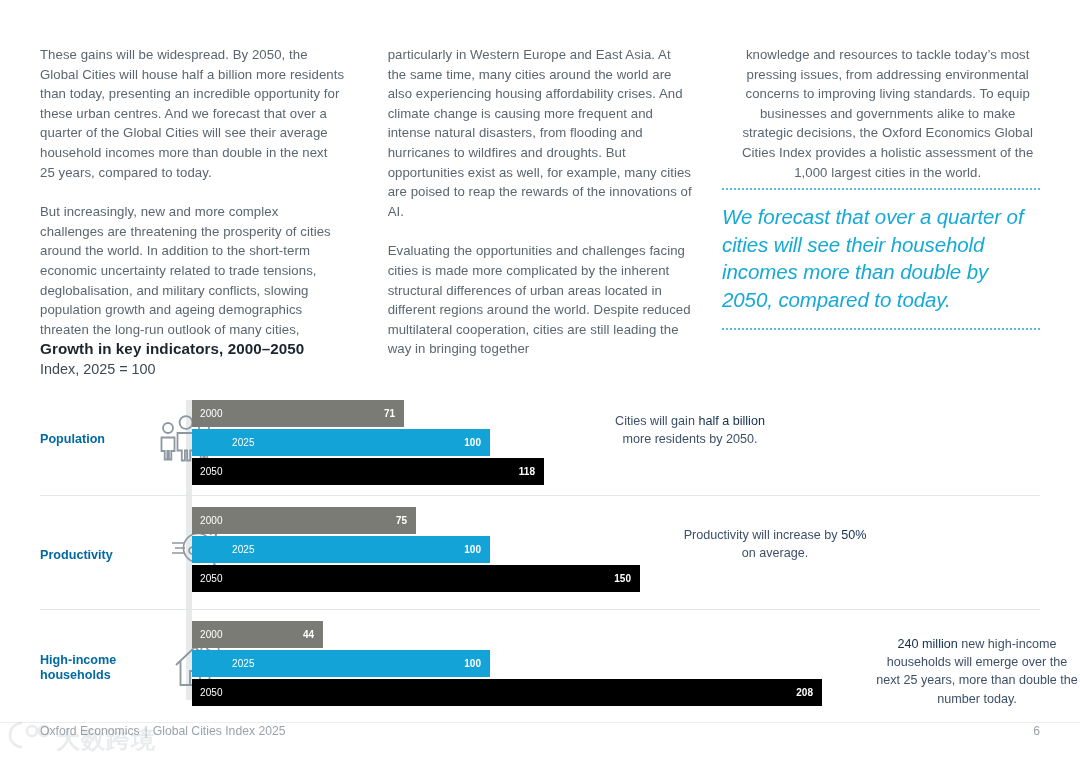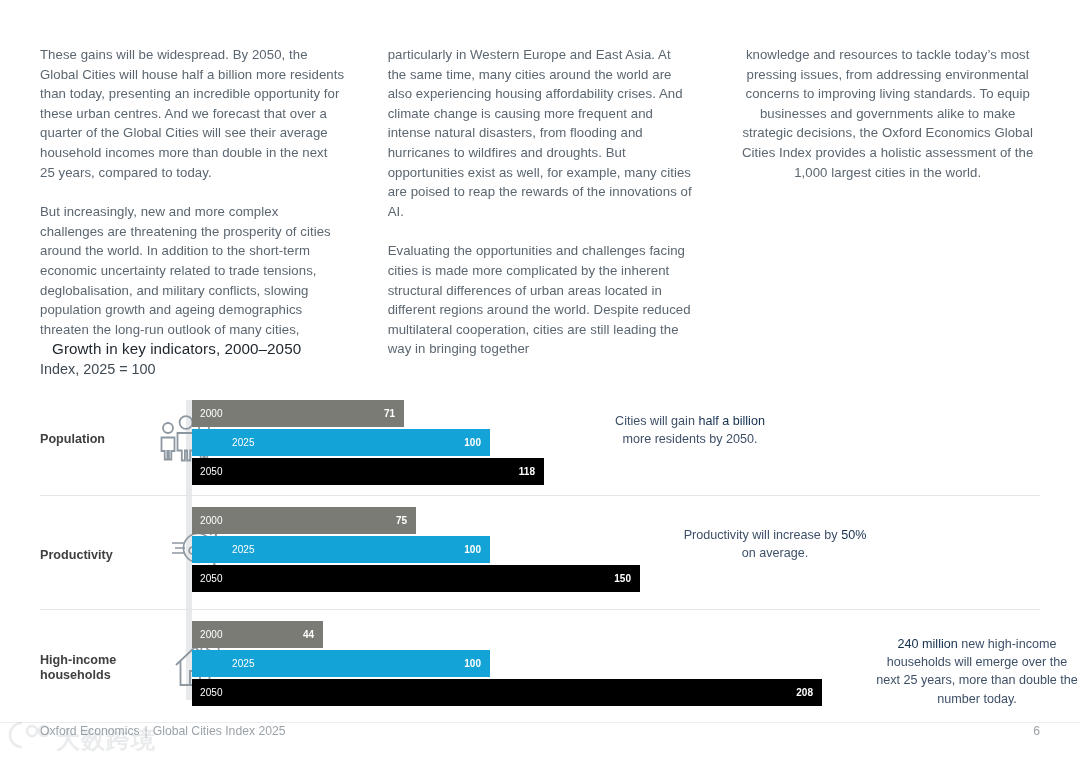--- a/index.html
+++ b/index.html
@@ -25,22 +25,22 @@
   .dotted{
     height:0;border-top:2px dotted #22a8d8;opacity:.75;
   }
   .quote{
     font-style:italic;color:#17a9d6;font-size:20.5px;line-height:27.5px;
     padding:13px 0 15px 0;font-weight:400;letter-spacing:-0.005em;
   }
 
   
   .chart-title{
-    position:absolute;left:52px;top:340px;
-    font-size:15.2px;font-weight:normal;color:#1d252c;letter-spacing:0.005em;
+    position:absolute;left:40px;top:340px;
+    font-size:15.2px;font-weight:bold;color:#1d252c;letter-spacing:0.005em;
   }
   .chart-sub{
     position:absolute;left:40px;top:361px;
     font-size:14.4px;color:#3f4a54;
   }
 
   
   .chart{position:absolute;left:40px;top:396px;width:1000px;height:310px;}
   .axis-line{
     position:absolute;left:146px;top:4px;width:6px;height:300px;
@@ -50,21 +50,21 @@
   .group.g1{top:0;height:92px;}
   .group.g2{top:107px;height:92px;}
   .group.g3{top:221px;height:92px;}
 
   .sep{position:absolute;left:0;width:1000px;height:1px;background:#e3e5e7;}
   .sep.s1{top:99px;}
   .sep.s2{top:213px;}
 
   .cat-label{
     position:absolute;left:0;width:110px;text-align:left;
-    font-size:12.6px;font-weight:bold;color:#404040;line-height:15px;
+    font-size:12.6px;font-weight:bold;color:#0369a1;line-height:15px;
   }
   .g1 .cat-label{top:36px;}
   .g2 .cat-label{top:45px;}
   .g3 .cat-label{top:36px;}
 
   .cat-icon{position:absolute;}
   .g1 .cat-icon{left:116px;top:18px;}
   .g2 .cat-icon{left:128px;top:19px;}
   .g3 .cat-icon{left:134px;top:23px;}
 
@@ -124,20 +124,25 @@
     </div>
     <div class="col">
       <p>particularly in Western Europe and East Asia. At the same time, many cities around the world are also experiencing housing affordability crises. And climate change is causing more frequent and intense natural disasters, from flooding and hurricanes to wildfires and droughts. But opportunities exist as well, for example, many cities are poised to reap the rewards of the innovations of AI.</p>
       <p>Evaluating the opportunities and challenges facing cities is made more complicated by the inherent structural differences of urban areas located in different regions around the world. Despite reduced multilateral cooperation, cities are still leading the way in bringing together</p>
     </div>
     <div class="col third">
       <p>knowledge and resources to tackle today’s most pressing issues, from addressing environmental concerns to improving living standards. To equip businesses and governments alike to make strategic decisions, the Oxford Economics Global Cities Index provides a holistic assessment of the 1,000 largest cities in the world.</p>
     </div>
   </div>
 
+  <div class="quote-wrap">
+    <div class="dotted"></div>
+    <div class="quote">We forecast that over a quarter of cities will see their household incomes more than double by 2050, compared to today.</div>
+    <div class="dotted"></div>
+  </div>
 
   <div class="chart-title">Growth in key indicators, 2000–2050</div>
   <div class="chart-sub">Index, 2025 = 100</div>
 
   <div class="chart">
     <div class="axis-line"></div>
     <div class="sep s1"></div>
     <div class="sep s2"></div>
 
     <div class="group g1">

